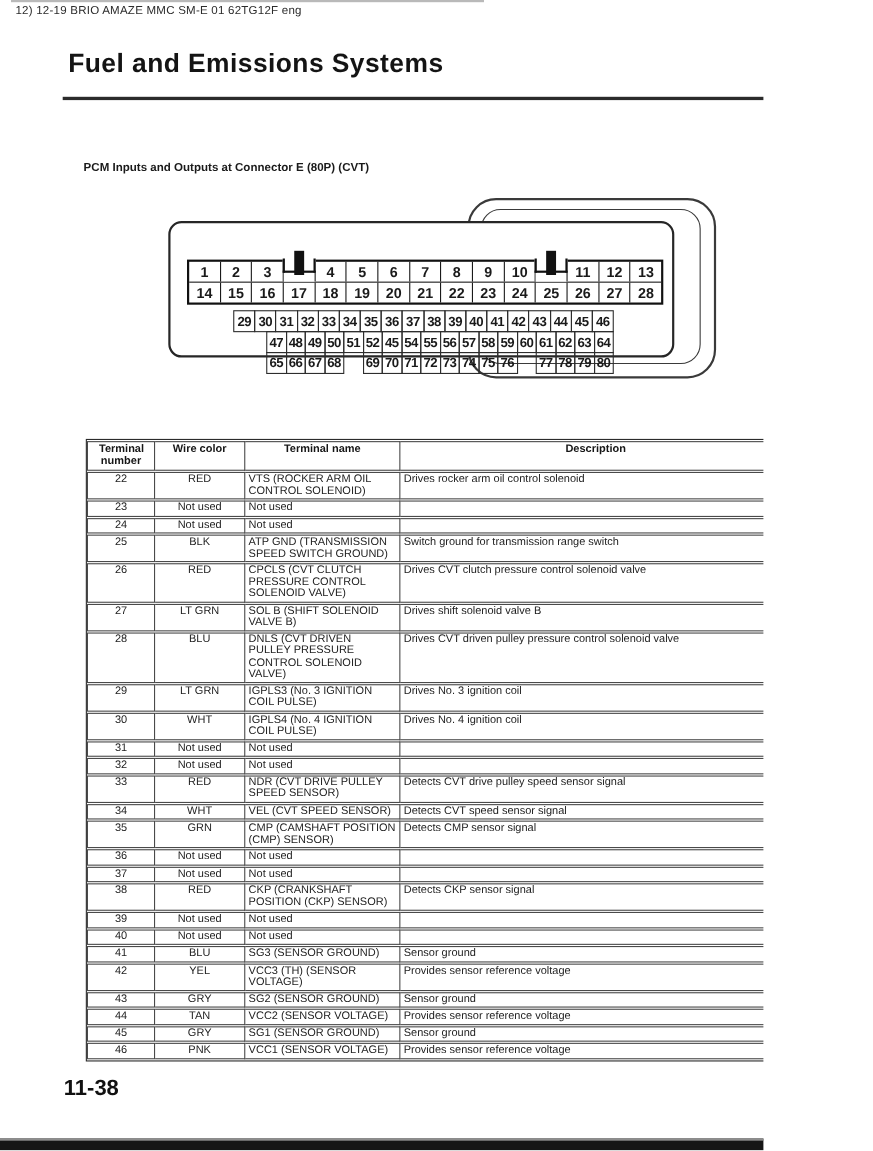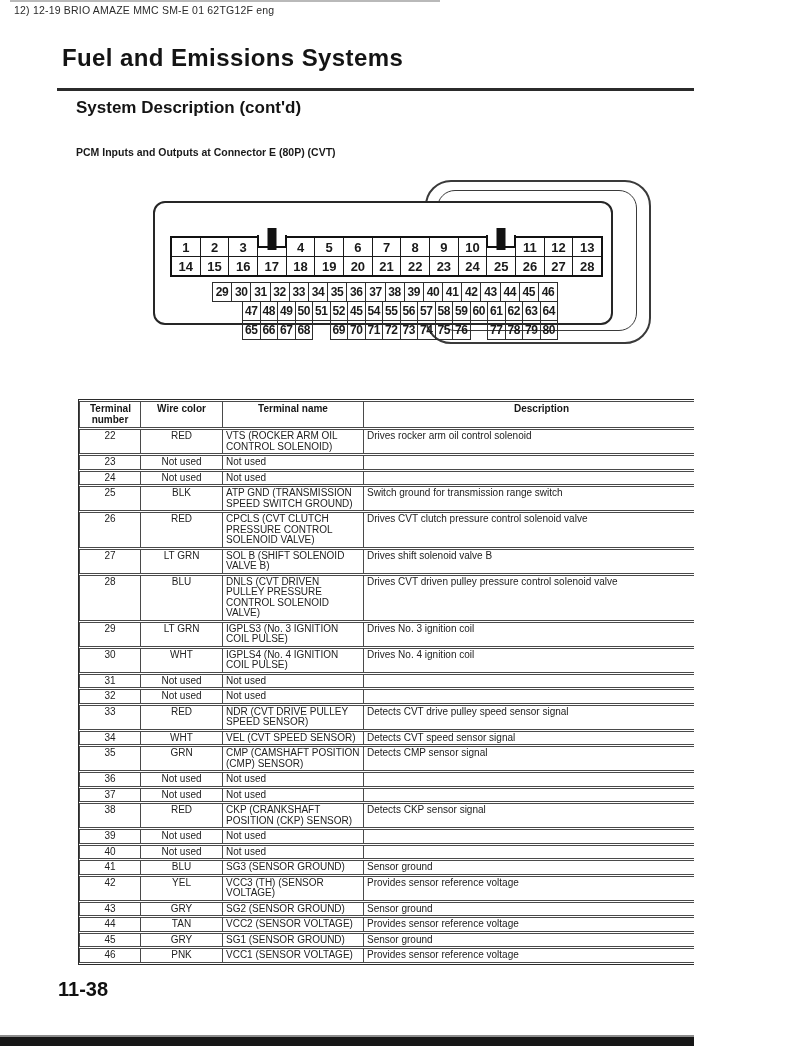--- a/index.html
+++ b/index.html
@@ -57,21 +57,20 @@
   .bottom-bar{position:absolute;left:0;top:1035px;width:794px;height:9px;background:#161616;border-top:2px solid #8d8d8d;}
 </style>
 </head>
 <body>
 
 <div class="page">
   <div class="top-strip"></div>
   <div class="header-note">12) 12-19 BRIO AMAZE MMC SM-E 01 62TG12F eng</div>
   <div class="page-title">Fuel and Emissions Systems</div>
   <div class="title-rule"></div>
-  <div class="section-subtitle">System Description (cont'd)</div>
   <div class="section-label">PCM Inputs and Outputs at Connector E (80P) (CVT)</div>
 
   <div class="connector">
     <div class="ear-outer"></div>
     <div class="ear-inner"></div>
     <div class="housing">
       <div class="big-block">
         <div class="big-row top">
             <div class="slot">1</div>
             <div class="slot">2</div>

